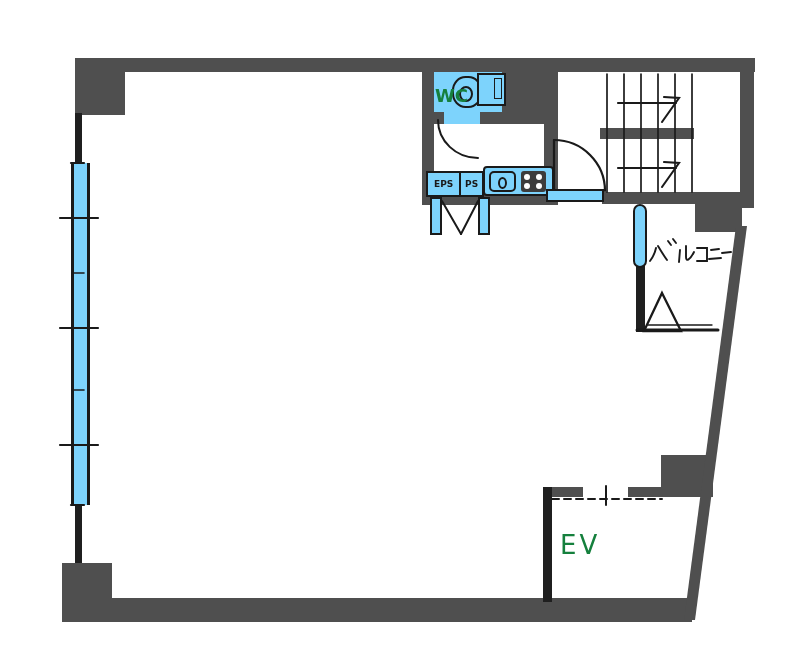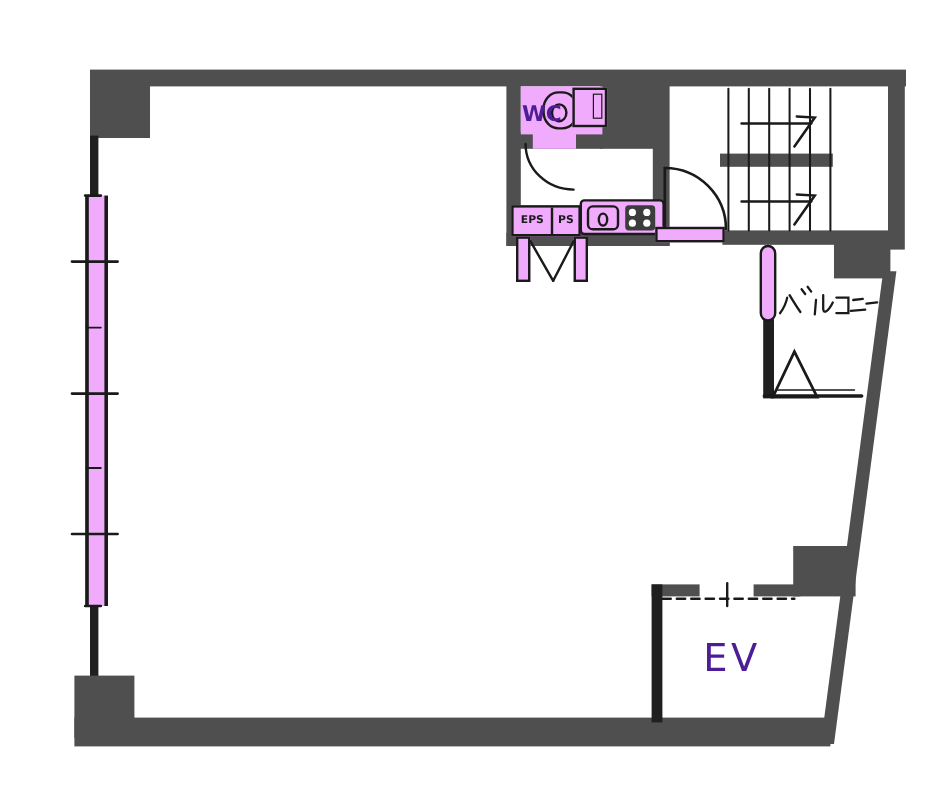--- a/index.html
+++ b/index.html
@@ -2,23 +2,23 @@
 <html><head>
 <meta charset="utf-8">
 <style>
   html,body{margin:0;padding:0;background:#ffffff;}
   #plan{
     position:relative;width:787px;height:656px;background:#ffffff;overflow:hidden;
     font-family:"DejaVu Sans","Liberation Sans",sans-serif;color:#1a1a1a;
   }
   .wall{position:absolute;background:#4f4f4f;}
   .blackwall{position:absolute;background:#1f1f1f;}
-  .whitebox{position:absolute;background:#f0abfc;}
+  .whitebox{position:absolute;background:#7dd3fc;}
   .outlined{border:2px solid #1a1a1a;}
-  .label{position:absolute;color:#4c1d95;line-height:1;white-space:nowrap;}
+  .label{position:absolute;color:#15803d;line-height:1;white-space:nowrap;}
   #overlay{position:absolute;left:0;top:0;pointer-events:none;}
   .cell{display:flex;align-items:center;justify-content:center;font-weight:bold;font-size:9px;letter-spacing:0px;}
   #epsps{display:flex;}
   .hiddentext{color:rgba(0,0,0,0);font-size:14px;}
 </style>
 </head>
 <body>
 
 <div id="plan">
 
@@ -84,21 +84,21 @@
   <div class="whitebox outlined" style="left:430px;top:197px;width:12px;height:38px;box-sizing:border-box;"></div>
   <div class="whitebox outlined" style="left:478px;top:197px;width:12px;height:38px;box-sizing:border-box;"></div>
 
   <div class="whitebox outlined" style="left:546px;top:189px;width:58px;height:13px;box-sizing:border-box;"></div>
 
   <div class="whitebox" style="left:633px;top:204px;width:14px;height:64px;border:2.5px solid #1a1a1a;border-radius:7px;box-sizing:border-box;"></div>
 
   <div style="position:absolute;left:552px;top:497px;width:130px;height:103px;"></div>
 
   <div class="label" style="left:435px;top:87px;font-size:18px;font-weight:bold;">WC</div>
-  <div class="label" style="left:586px;top:532px;font-size:32px;letter-spacing:3px;">EV</div>
+  <div class="label" style="left:560px;top:532px;font-size:26px;letter-spacing:3px;">EV</div>
   <div class="label hiddentext" style="left:650px;top:243px;width:80px;">バルコニー</div>
 
   <svg id="overlay" width="787" height="656" viewBox="0 0 787 656" fill="none" stroke="#1a1a1a" stroke-linecap="round">
 
     <g stroke-width="2.2">
       <path d="M71,163 L84,163"></path>
         <path d="M71,505 L84,505"></path>
       <path d="M60,218 L98,218"></path>
         <path d="M60,328 L98,328"></path>
         <path d="M60,445 L98,445"></path>

